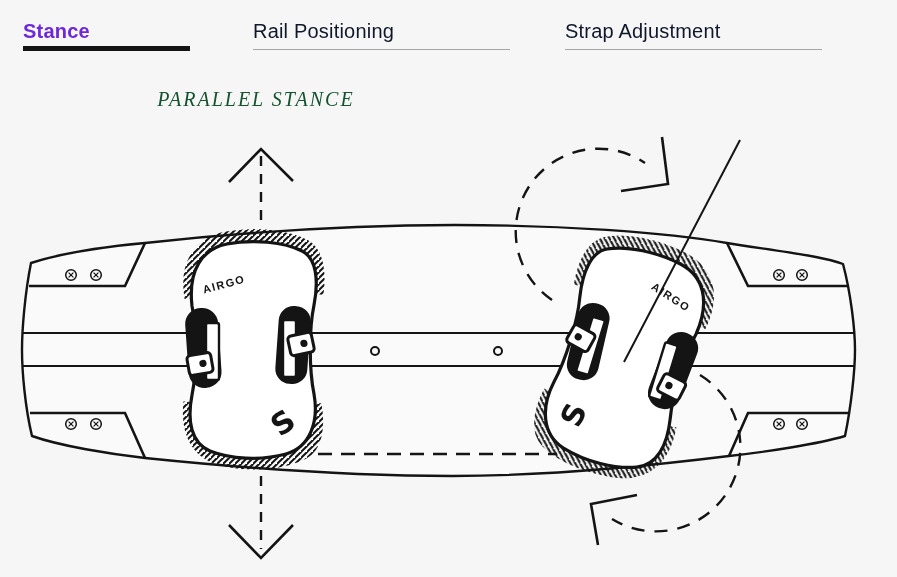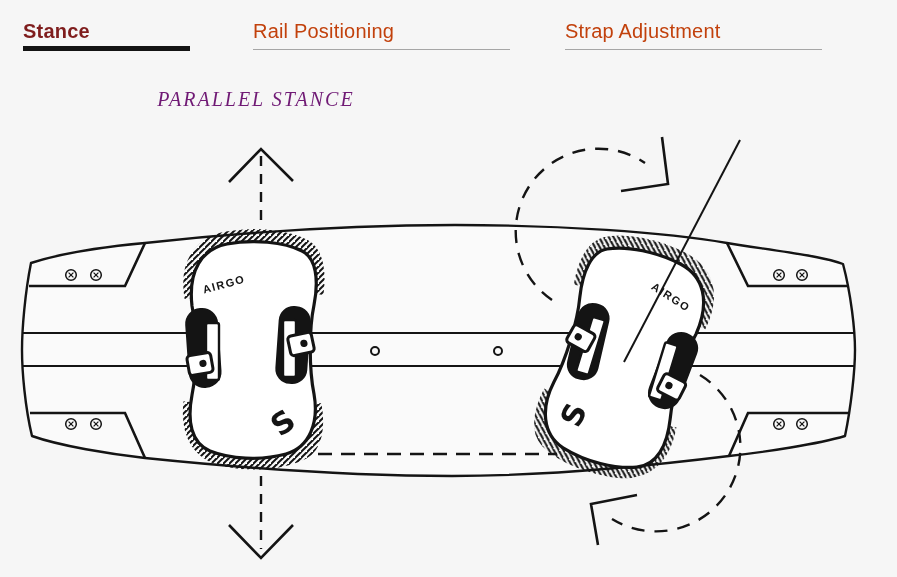--- a/index.html
+++ b/index.html
@@ -4,31 +4,31 @@
 <style>
   html,body{margin:0;padding:0;background:#e9e9e9;}
   .stage{
     position:relative;width:897px;height:577px;background:#f6f6f6;
     font-family:"Liberation Sans",sans-serif;overflow:hidden;
   }
   
   .tab{position:absolute;top:8px;height:46px;background:none;border:none;padding:0;margin:0;
        text-align:left;cursor:pointer;display:block;}
   .tab-label{display:block;font-size:20px;line-height:24px;letter-spacing:.2px;}
-  .tab.active .tab-label{color:#7f1d1d;font-weight:700;}
-  .tab.inactive .tab-label{color:#c2410c;font-weight:400;}
+  .tab.active .tab-label{color:#6d28d9;font-weight:700;}
+  .tab.inactive .tab-label{color:#0f172a;font-weight:400;}
   .tab-rule{position:absolute;left:0;right:0;display:block;}
   .tab.active .tab-rule{top:38px;height:5px;background:#141414;}
   .tab.inactive .tab-rule{top:41px;height:1px;background:#a6a6a6;}
   #tab-stance{left:23px;width:167px;}
   #tab-rail{left:253px;width:257px;}
   #tab-strap{left:565px;width:257px;}
   
   .stance-caption{position:absolute;top:88px;font-family:"Liberation Serif",serif;
-      font-style:italic;font-size:20px;letter-spacing:2px;color:#701a75;text-align:center;}
+      font-style:italic;font-size:20px;letter-spacing:2px;color:#14532d;text-align:center;}
   #parallel-caption{left:116px;width:280px;}
   #duck-caption{left:617px;width:260px;}
   
   .diagram-svg{position:absolute;left:0;top:0;width:897px;height:577px;}
   .brand-text{font-family:"Liberation Sans",sans-serif;font-size:11px;font-weight:700;fill:#141414;}
   .logo-text{font-family:"DejaVu Sans",sans-serif;font-size:30px;font-weight:700;fill:#141414;}
 </style>
 </head>
 <body>
 

